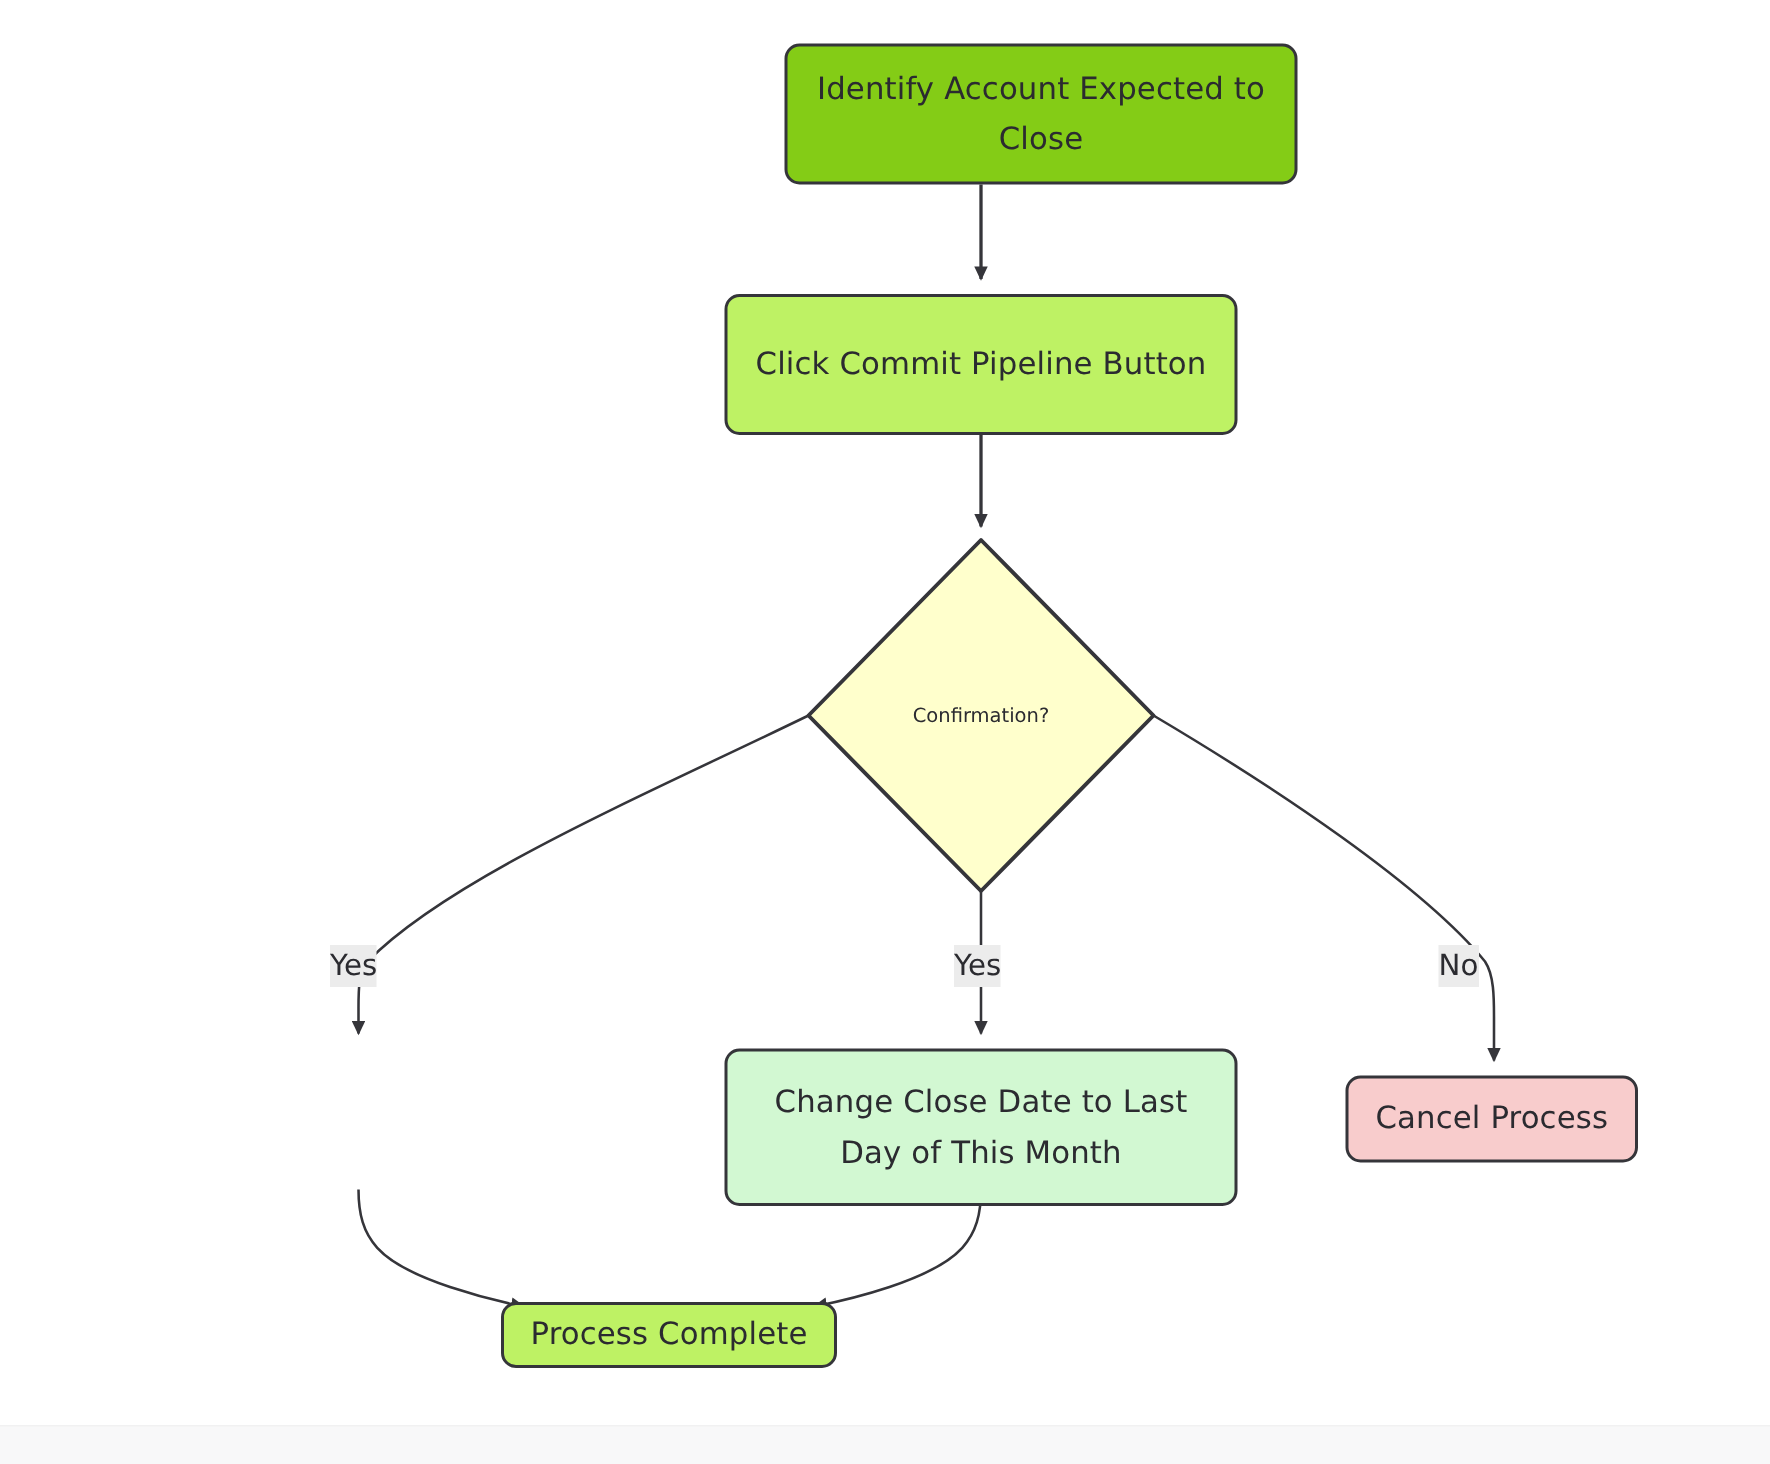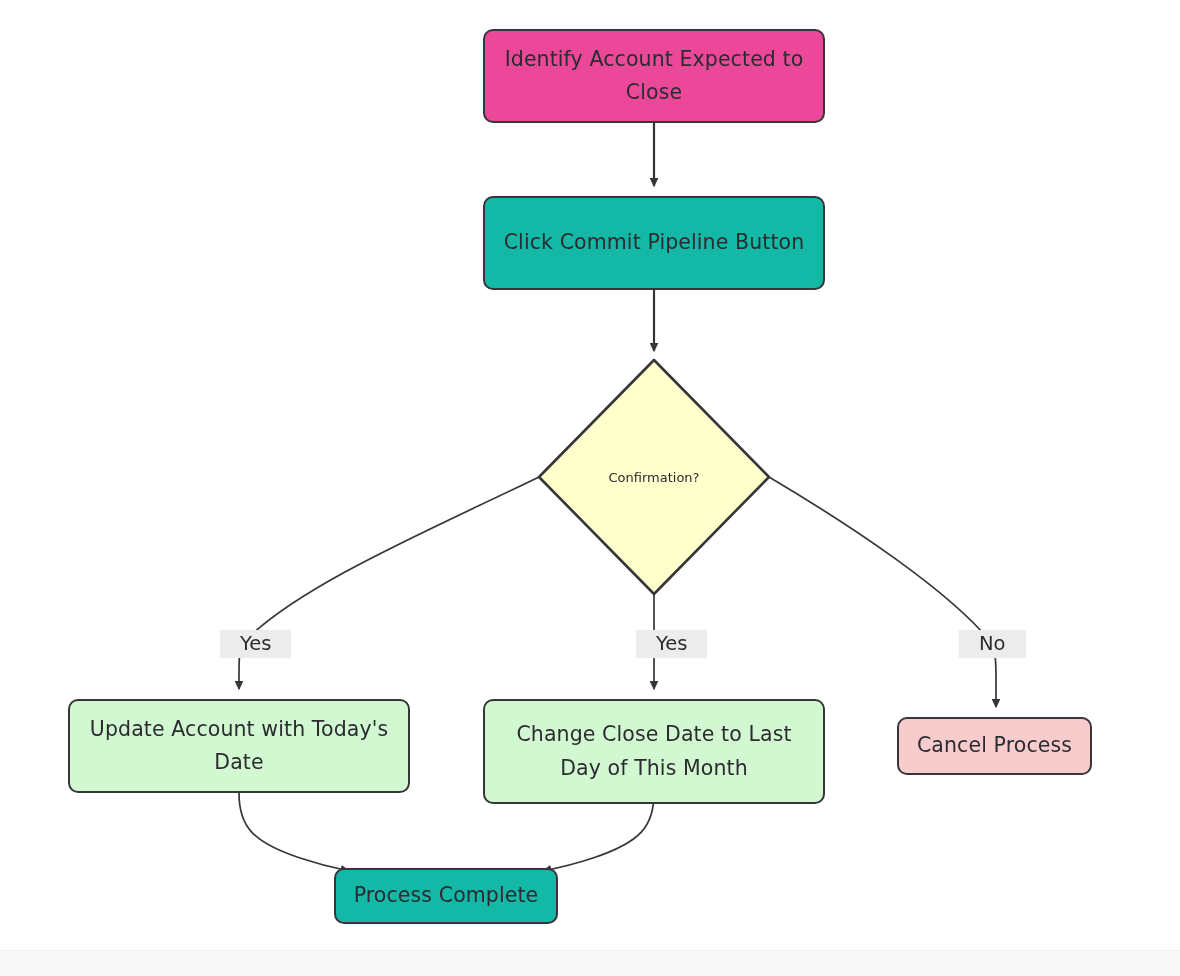--- a/index.html
+++ b/index.html
@@ -42,22 +42,22 @@
     display: flex;
     align-items: center;
     justify-content: center;
     text-align: center;
     color: #2b2b30;
     font-size: 20.5px;
     line-height: 1.62;
     letter-spacing: 0.1px;
     padding: 4px 12px;
   }
-  .node-magenta { background: #ec4899; }
-  .node-purple  { background: #14b8a6; }
+  .node-magenta { background: #84cc16; margin-left: 40px; }
+  .node-purple  { background: #bef264; }
   .node-green   { background: #d2f8d2; }
   .node-pink    { background: #f8cccc; }
   .diamond-wrap {
     position: absolute;
   }
   .diamond-label {
     position: absolute;
     left: 0;
     top: 0;
     width: 100%;
@@ -68,21 +68,21 @@
     color: #2b2b30;
     font-size: 13px;
     pointer-events: none;
   }
   .edge-label {
     position: absolute;
     background: #ececec;
     color: #2b2b30;
     font-size: 19.5px;
     line-height: 1.25;
-    padding: 2px 20px;
+    padding: 2px 0;
     white-space: nowrap;
   }
 </style>
 </head>
 <body>
 
 <div id="canvas">
 
   <svg class="edges" viewBox="0 0 1180 976">
     <defs>
@@ -113,33 +113,30 @@
   </div>
 
   <div class="node node-purple" style="left:483px; top:196px; width:342px; height:94px;">
     <span>Click Commit Pipeline Button</span>
   </div>
 
   <div class="diamond-wrap" style="left:539px; top:360px; width:230px; height:234px;">
     <div class="diamond-label">Confirmation?</div>
   </div>
 
-  <div class="node node-green" style="left:68px; top:699px; width:342px; height:94px;">
-    <span>Update Account with Today's Date</span>
-  </div>
 
   <div class="node node-green" style="left:483px; top:699px; width:342px; height:105px;">
     <span>Change Close Date to Last Day of This Month</span>
   </div>
 
   <div class="node node-pink" style="left:897px; top:717px; width:195px; height:58px;">
     <span>Cancel Process</span>
   </div>
 
-  <div class="node node-purple" style="left:334px; top:868px; width:224px; height:56px;">
+  <div class="node node-purple" style="left:334px; top:868px; width:224px; height:44px;">
     <span>Process Complete</span>
   </div>
 
   <div class="edge-label" style="left:220px; top:630px;">Yes</div>
 
   <div class="edge-label" style="left:636px; top:630px;">Yes</div>
 
   <div class="edge-label" style="left:959px; top:630px;">No</div>
 
   <div id="bottom-strip"></div>

